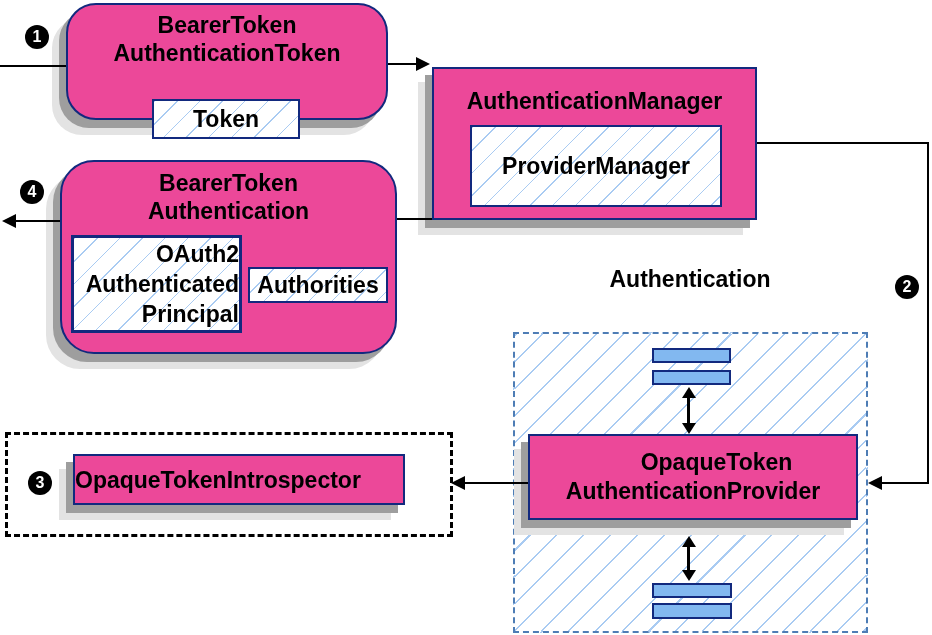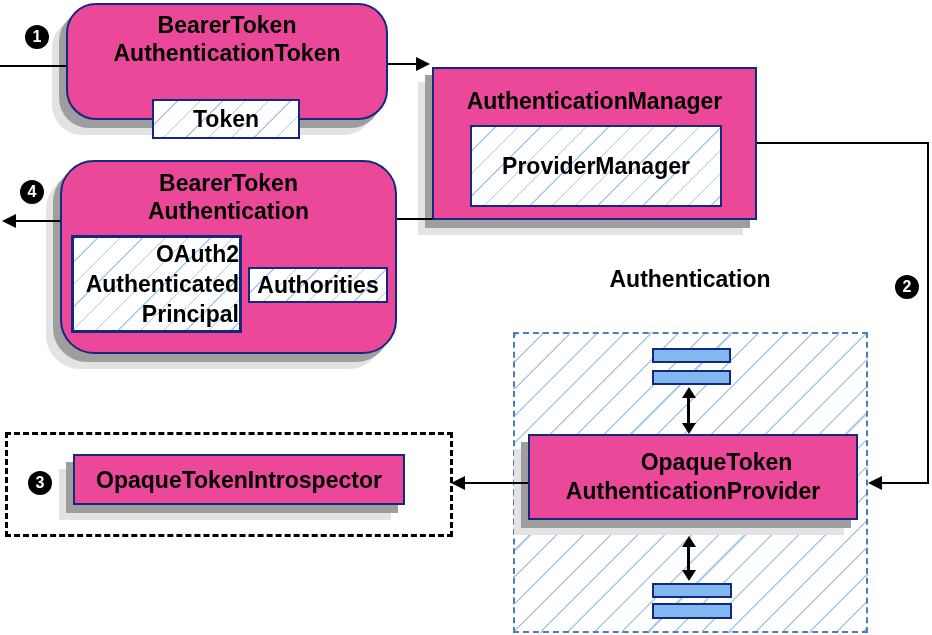--- a/index.html
+++ b/index.html
@@ -99,21 +99,21 @@
     <div class="node" style="left:13px;top:100px;width:330px;height:86px;padding-top:12px;">
       <div class="title" style="line-height:29px;padding-left:47px;">OpaqueToken</div>
       <div class="title" style="line-height:29px;">AuthenticationProvider</div>
     </div>
 
     <div class="bar" style="left:137px;top:249px;width:80px;height:15px;"></div>
     <div class="bar" style="left:137px;top:269px;width:80px;height:16px;"></div>
   </div>
 
   <div class="dashed-black" style="left:5px;top:432px;width:448px;height:105px;">
-    <div class="node" style="left:65px;top:19px;width:332px;height:51px;display:flex;align-items:center;justify-content:center;">
+    <div class="node" style="left:65px;top:19px;width:332px;height:51px;display:flex;align-items:center;justify-content:flex-start;">
       <span class="title">OpaqueTokenIntrospector</span>
     </div>
   </div>
 
   <div class="line" style="left:0;top:65px;width:66px;height:2px;"></div>
 
   <div class="line" style="left:388px;top:63px;width:30px;height:2px;"></div>
   <div class="tri tri-right" style="left:416px;top:57px;"></div>
 
   <div class="line" style="left:397px;top:218px;width:35px;height:2px;"></div>

